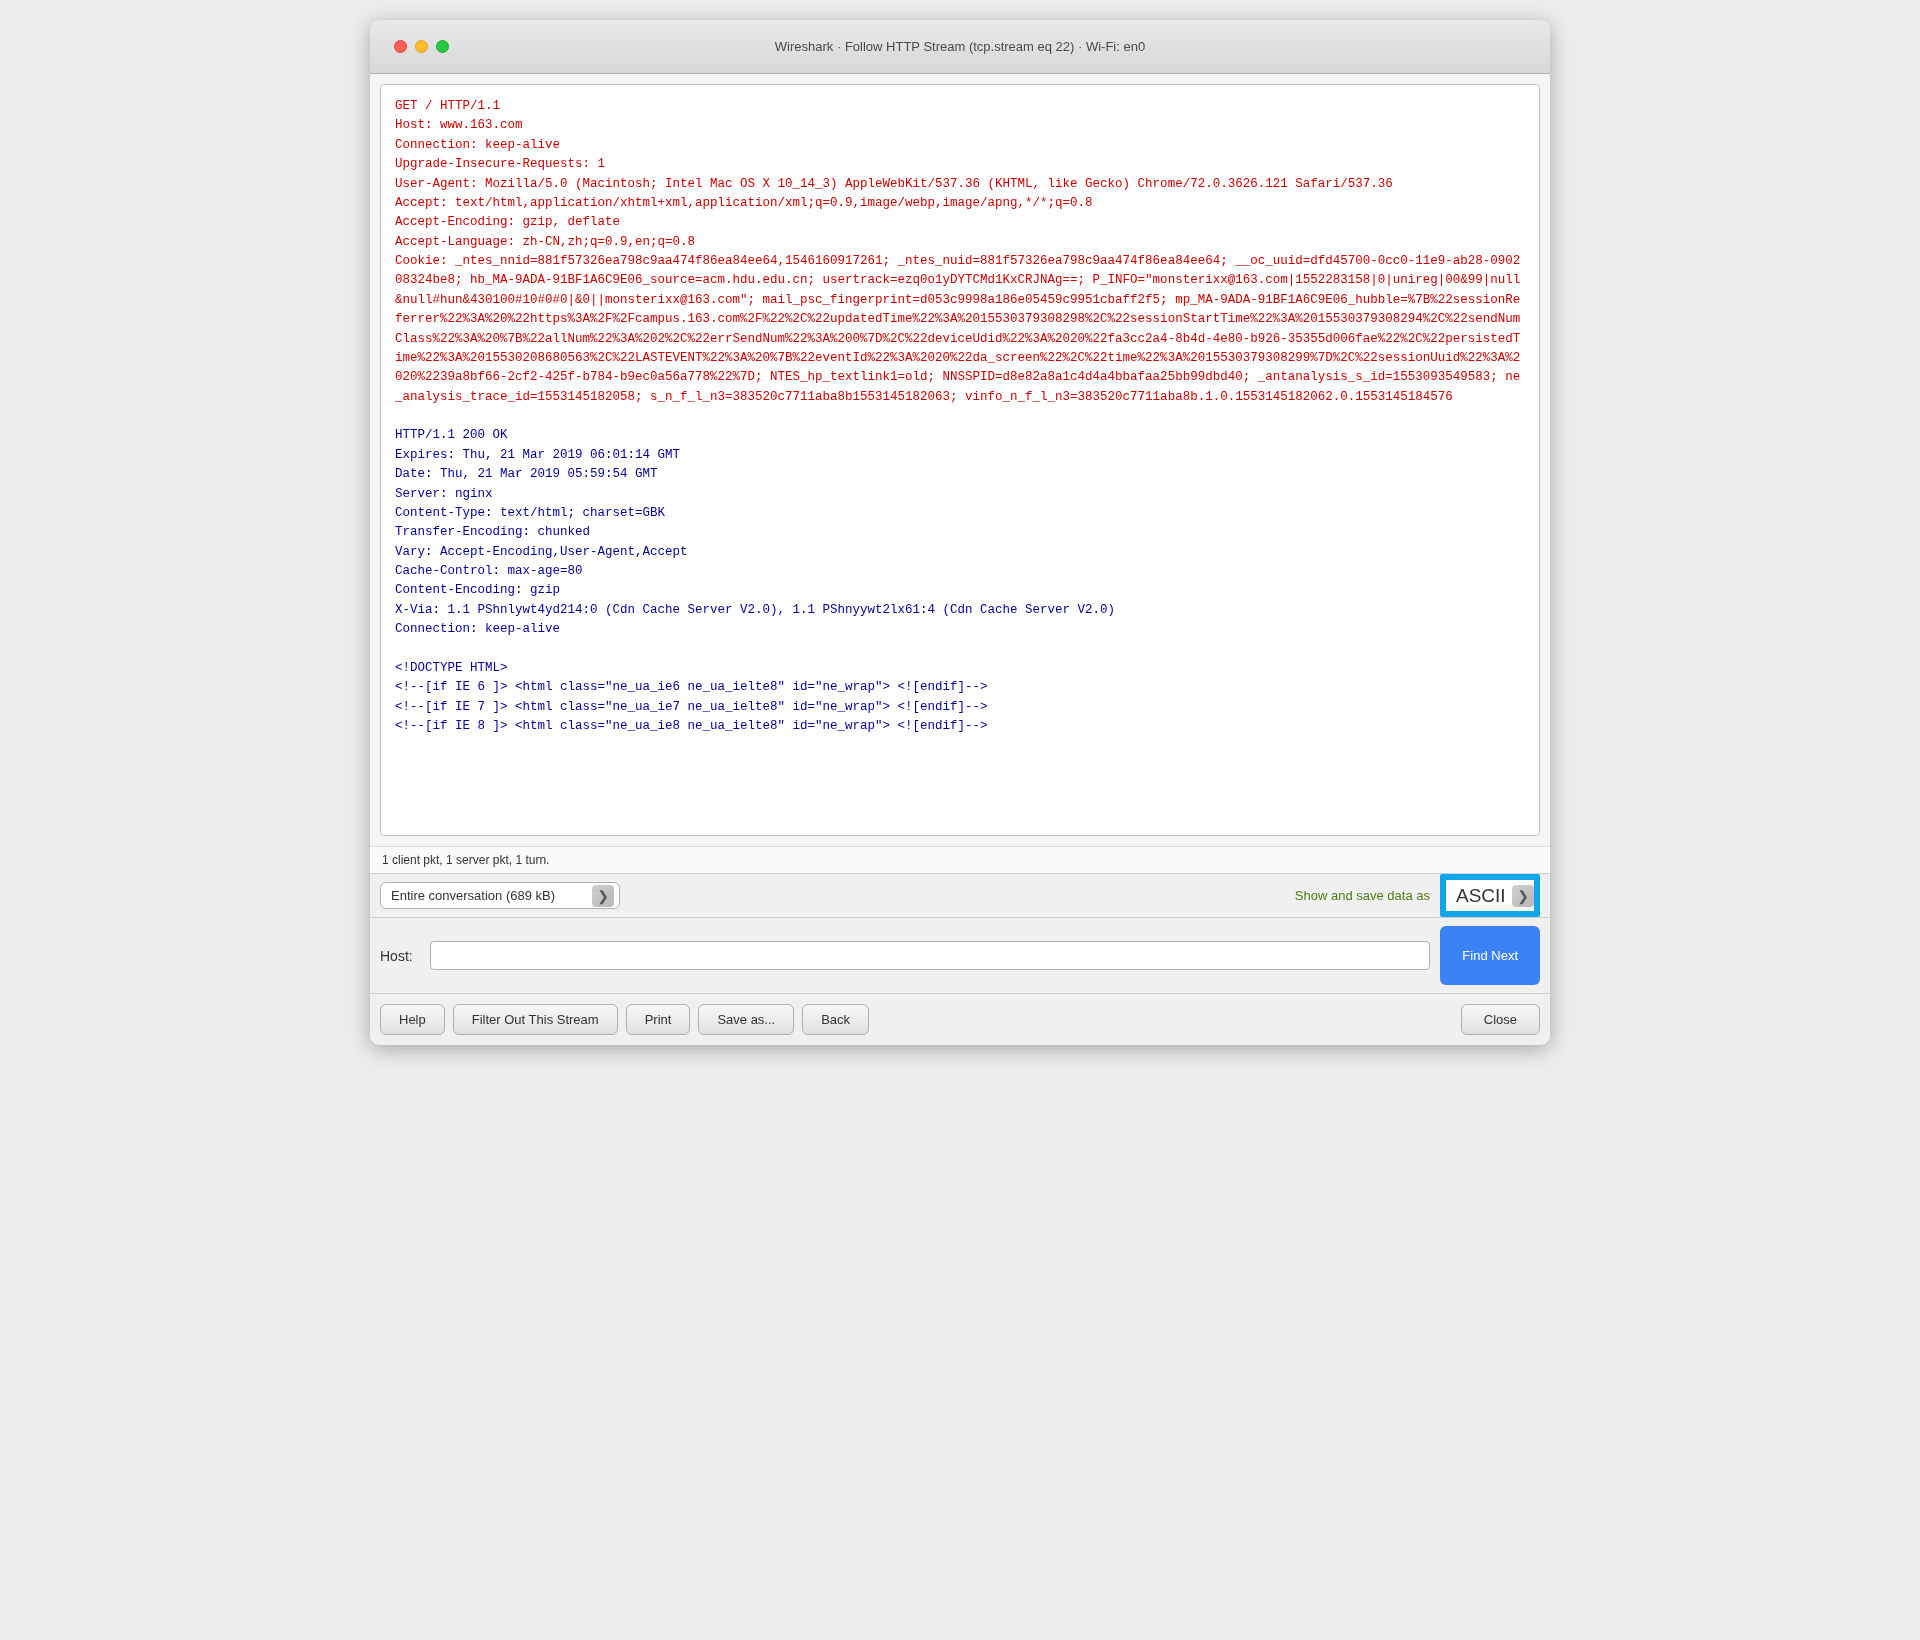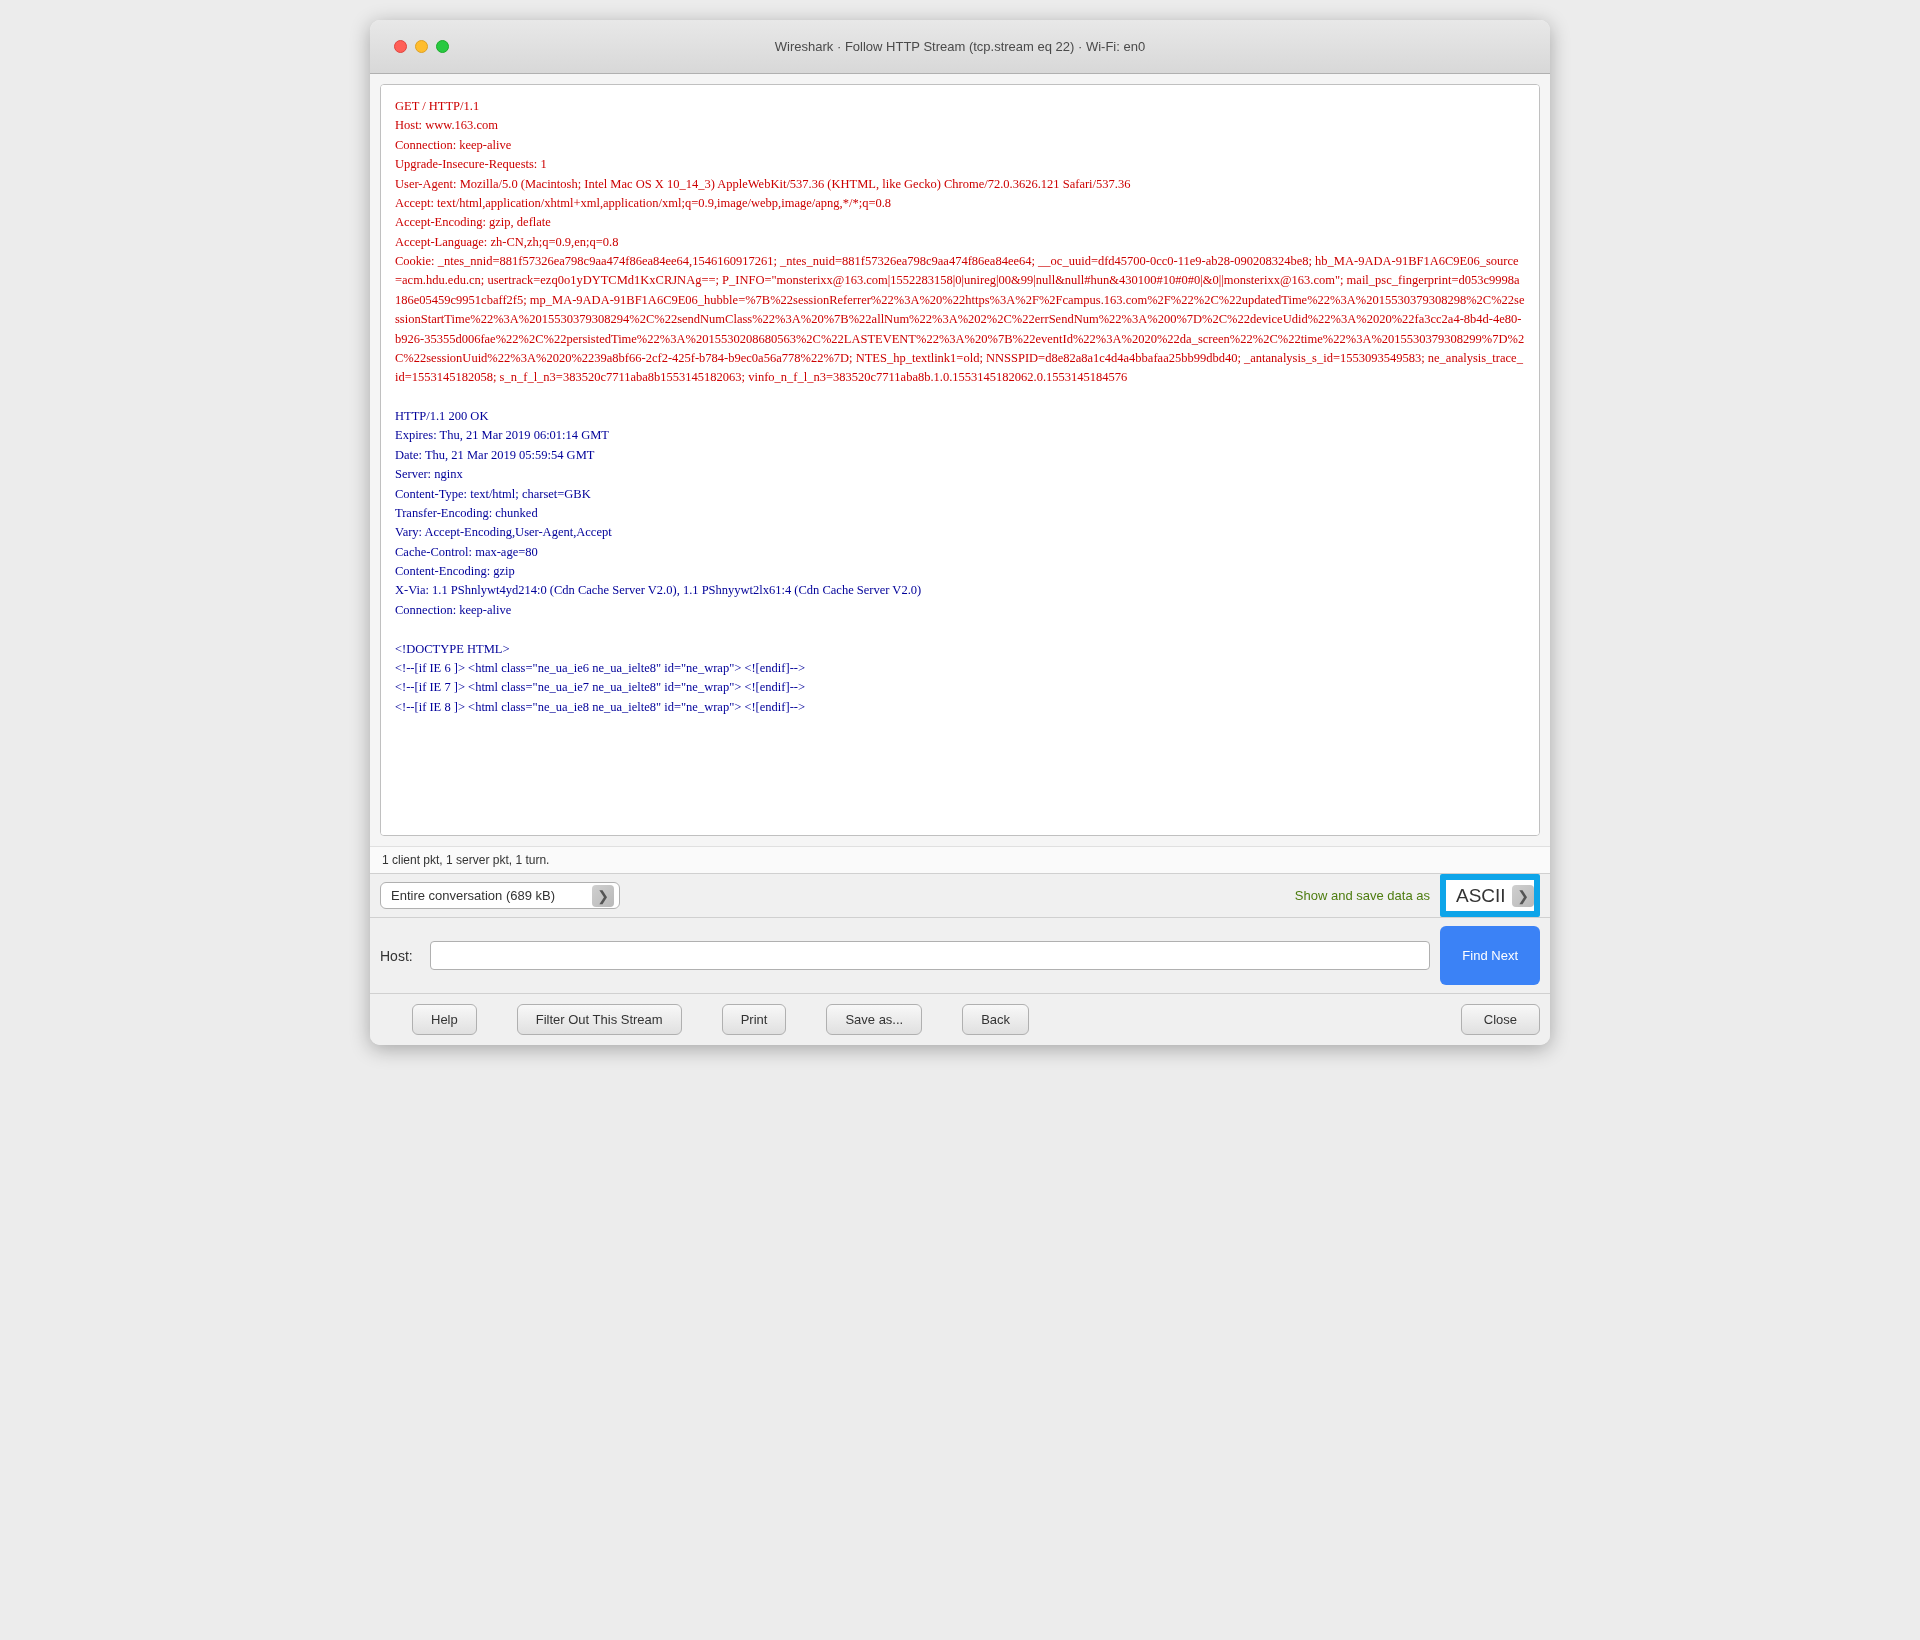--- a/index.html
+++ b/index.html
@@ -70,21 +70,21 @@
       background: white;
       margin: 10px;
       border: 1px solid #c0c0c0;
       border-radius: 4px;
       overflow: hidden;
       display: flex;
       flex-direction: column;
     }
 
     .stream-text {
-      font-family: Liberation Serif, serif;
+      font-family: Liberation Mono, monospace;
       font-size: 12.5px;
       color: #cc0000;
       background: white;
       padding: 12px 14px;
       overflow-y: auto;
       height: 750px;
       line-height: 1.55;
       white-space: pre-wrap;
       word-break: break-all;
     }
@@ -212,21 +212,20 @@
 
     .bottom-btn {
       background: linear-gradient(to bottom, #f8f8f8, #e0e0e0);
       border: 1px solid #b0b0b0;
       border-radius: 6px;
       padding: 7px 18px;
       font-size: 13px;
       color: #333;
       cursor: pointer;
       font-weight: 400;
-      margin-left: 32px;
     }
 
     .close-btn {
       margin-left: auto;
       background: linear-gradient(to bottom, #f8f8f8, #e0e0e0);
       border: 1px solid #b0b0b0;
       border-radius: 6px;
       padding: 7px 22px;
       font-size: 13px;
       color: #333;

